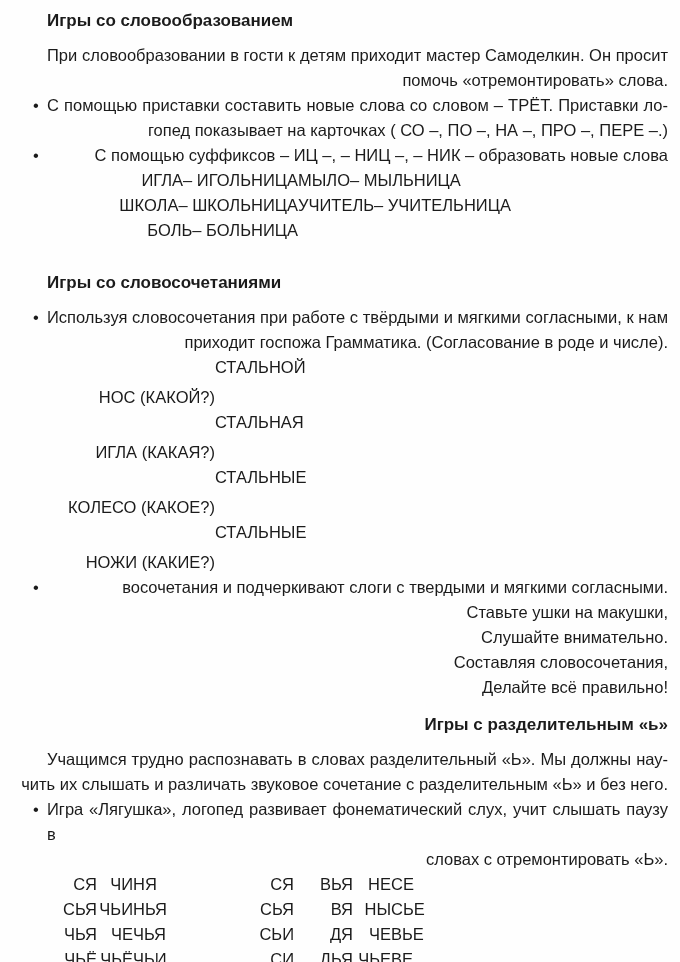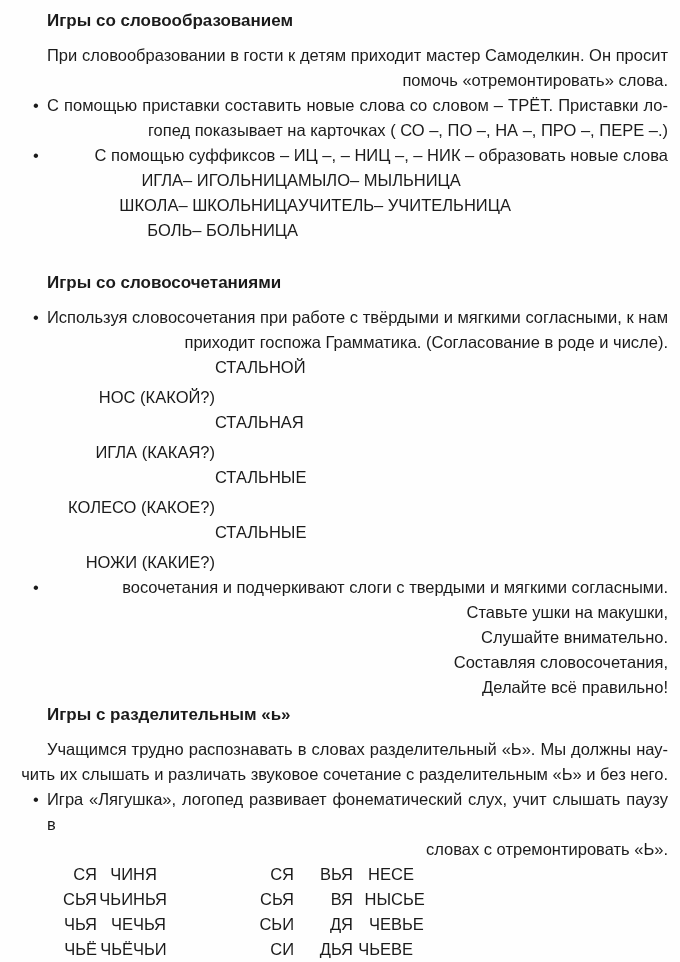--- a/index.html
+++ b/index.html
@@ -16,21 +16,21 @@
     line-height: 25px;
     overflow: hidden;
   }
   .hd {
     margin: 0 0 10px 29px;
     font-size: 17px;
     font-weight: bold;
     line-height: 25px;
   }
   .hd2 { margin-top: 27px; }
-  .hd3 { margin-top: 2px; }
+  .hd3 { margin-top: 12px; text-align: right; }
   .ln { white-space: pre-wrap; text-align: right; }
   .jl { text-align: justify; text-align-last: justify; }
   .ind { text-indent: 29px; }
   .bullet { position: relative; padding-left: 29px; }
   .mk { position: absolute; left: 15px; top: 0; }
   .row { display: flex; }
   .pairs .c1 { width: 251px; flex: none; }
   .agree .c1 { width: 168px; flex: none; margin-top: 30px; }
   .syl-left { display: flex; width: 210px; flex: none; }
   .syl-left .s1 { width: 50px; flex: none; }

